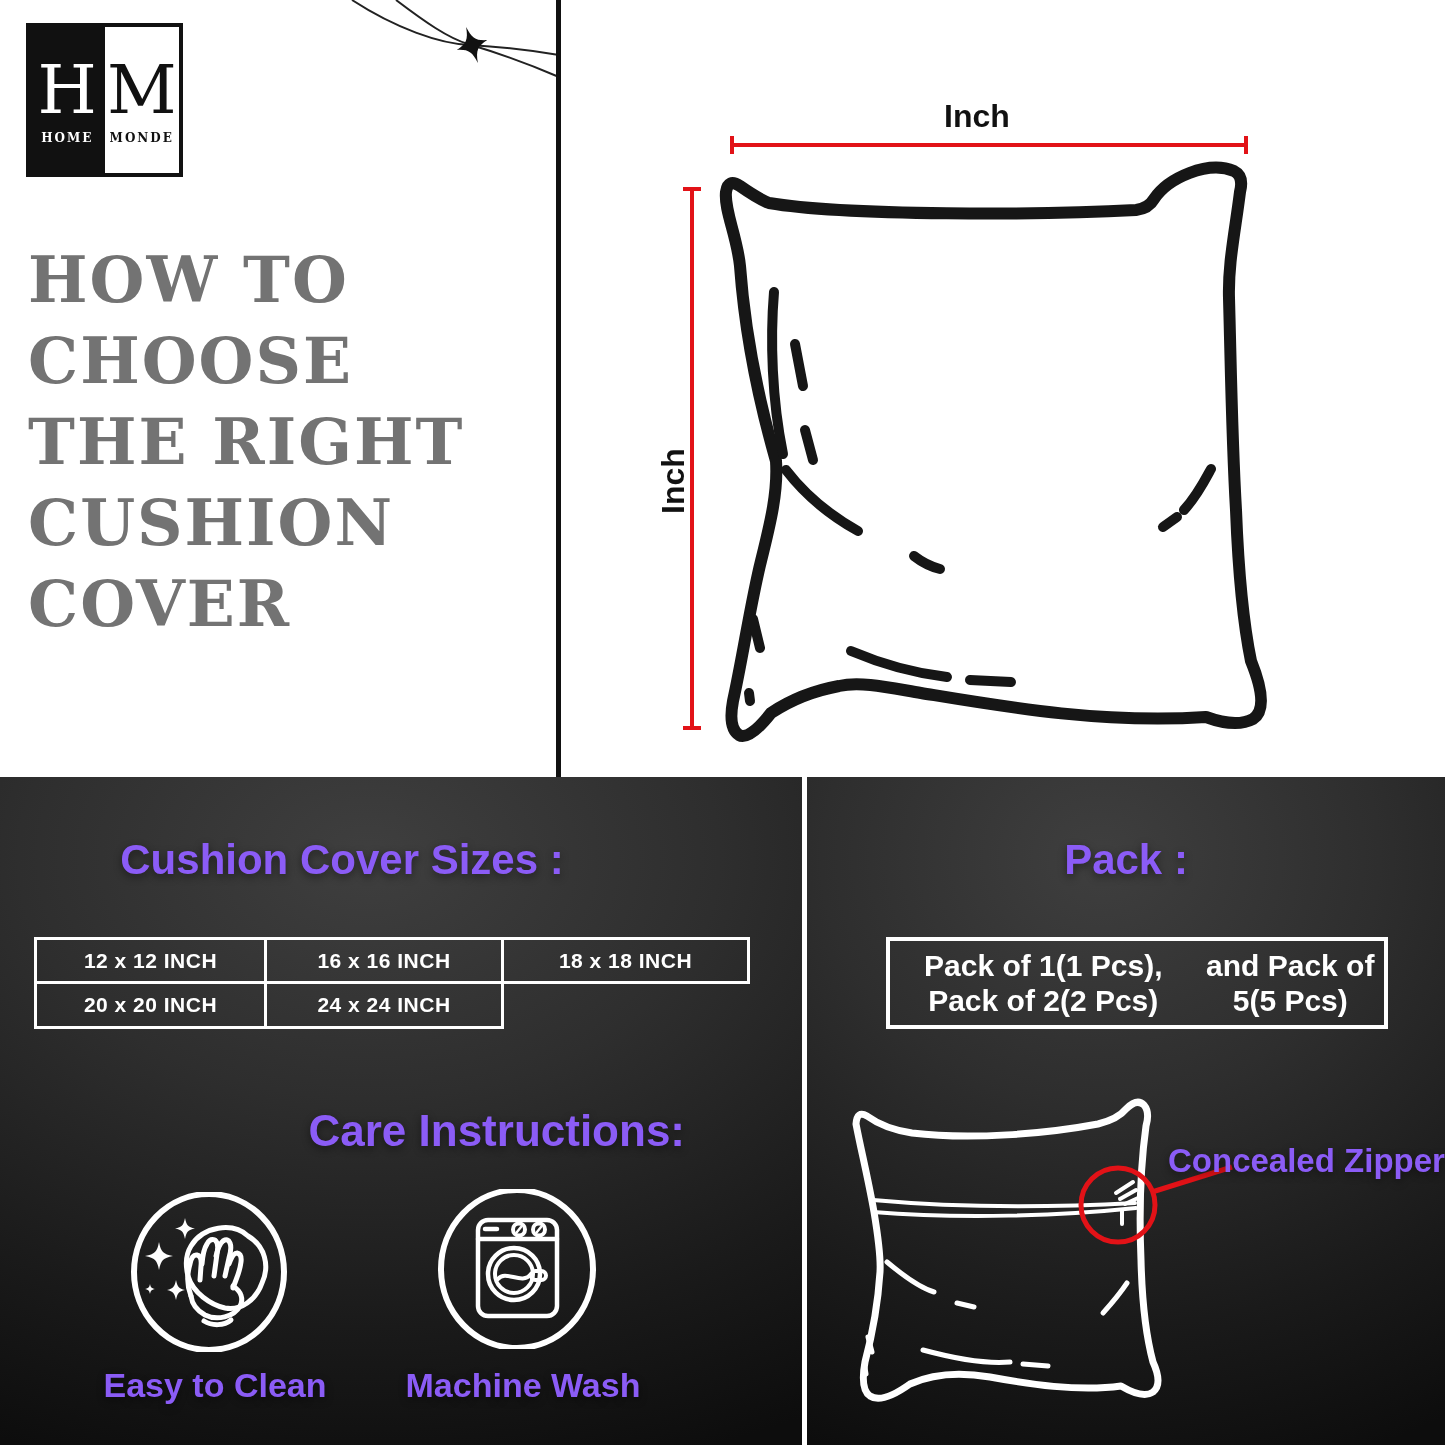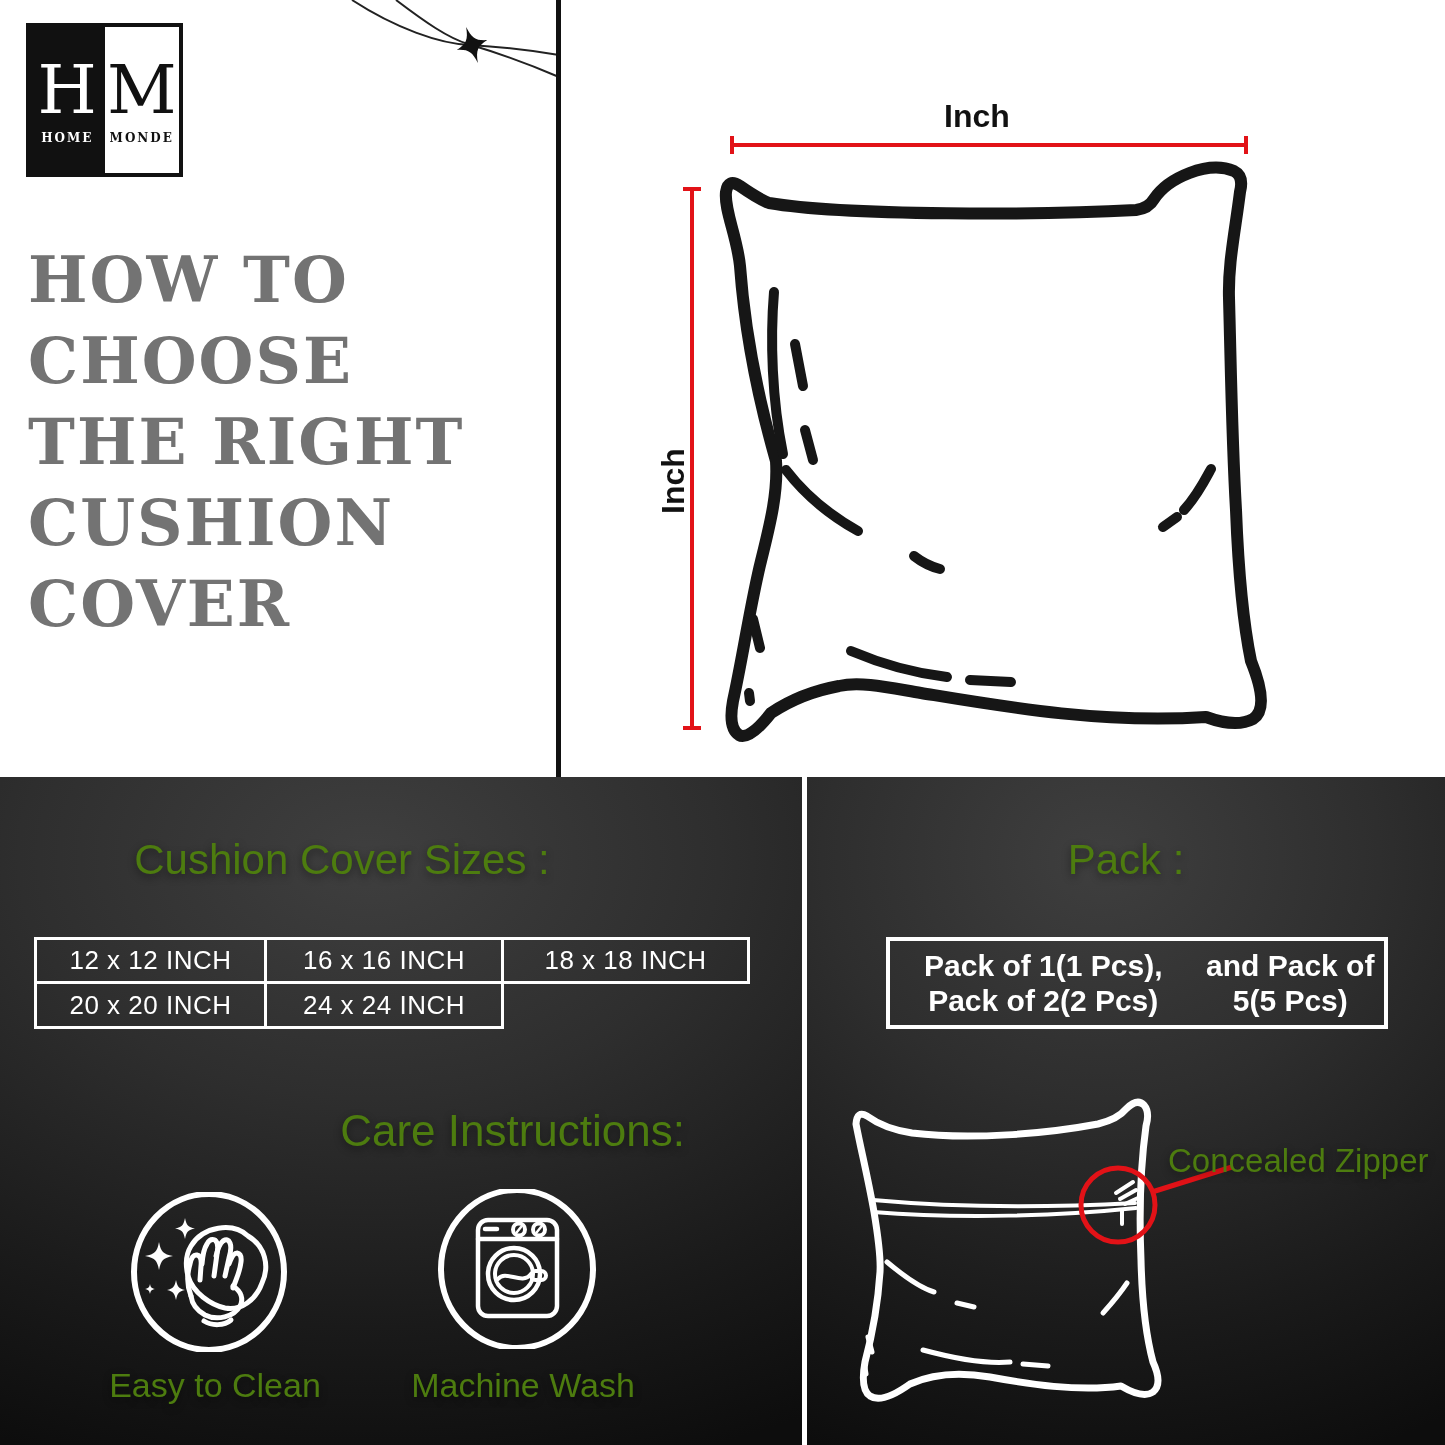--- a/index.html
+++ b/index.html
@@ -27,30 +27,30 @@
   .inch-top{left:897px;top:98px;width:160px;text-align:center;font-size:32px;font-weight:bold;color:#111;}
   .inch-left{left:610px;top:464px;width:124px;height:34px;text-align:center;font-size:32px;font-weight:bold;
              color:#111;transform:rotate(-90deg);}
 
   
   .panel{top:777px;height:668px;
          background:radial-gradient(115% 95% at 46% 12%, #3f3f3f 0%, #2e2e2e 38%, #1a1a1a 74%, #0d0d0d 100%);}
   .panel-left{left:0;width:802px;}
   .panel-right{left:807px;width:638px;}
 
-  .ondark{color:#4d7c0f;font-weight:normal;text-shadow:0 3px 8px rgba(0,0,0,.45);}
+  .ondark{color:#8b5cf6;font-weight:bold;text-shadow:0 3px 8px rgba(0,0,0,.45);}
   .sizes-heading{left:37px;top:836px;width:610px;text-align:center;font-size:42px;}
   .pack-heading{left:1000px;top:836px;width:252px;text-align:center;font-size:42px;}
   .care-heading{left:85px;top:1106px;width:600px;text-align:right;font-size:44px;}
 
   
   .size-table{left:34px;top:937px;}
   .size-row{display:flex;}
   .size-cell{box-sizing:border-box;border:3px solid #fff;height:47px;display:flex;align-items:center;
-             justify-content:center;color:#fff;font-weight:normal;font-size:26px;letter-spacing:.5px;
+             justify-content:center;color:#fff;font-weight:bold;font-size:21px;letter-spacing:.5px;
              margin-left:-3px;}
   .size-row .size-cell:first-child{margin-left:0;}
   .size-row2 .size-cell{margin-top:-3px;height:48px;}
 
   
   .pack-box{left:886px;top:937px;width:502px;height:92px;border:4px solid #fff;box-sizing:border-box;
             display:flex;flex-direction:row;align-items:center;justify-content:center;
             color:#fff;font-weight:bold;font-size:30px;line-height:35px;text-align:center;}
 
   

